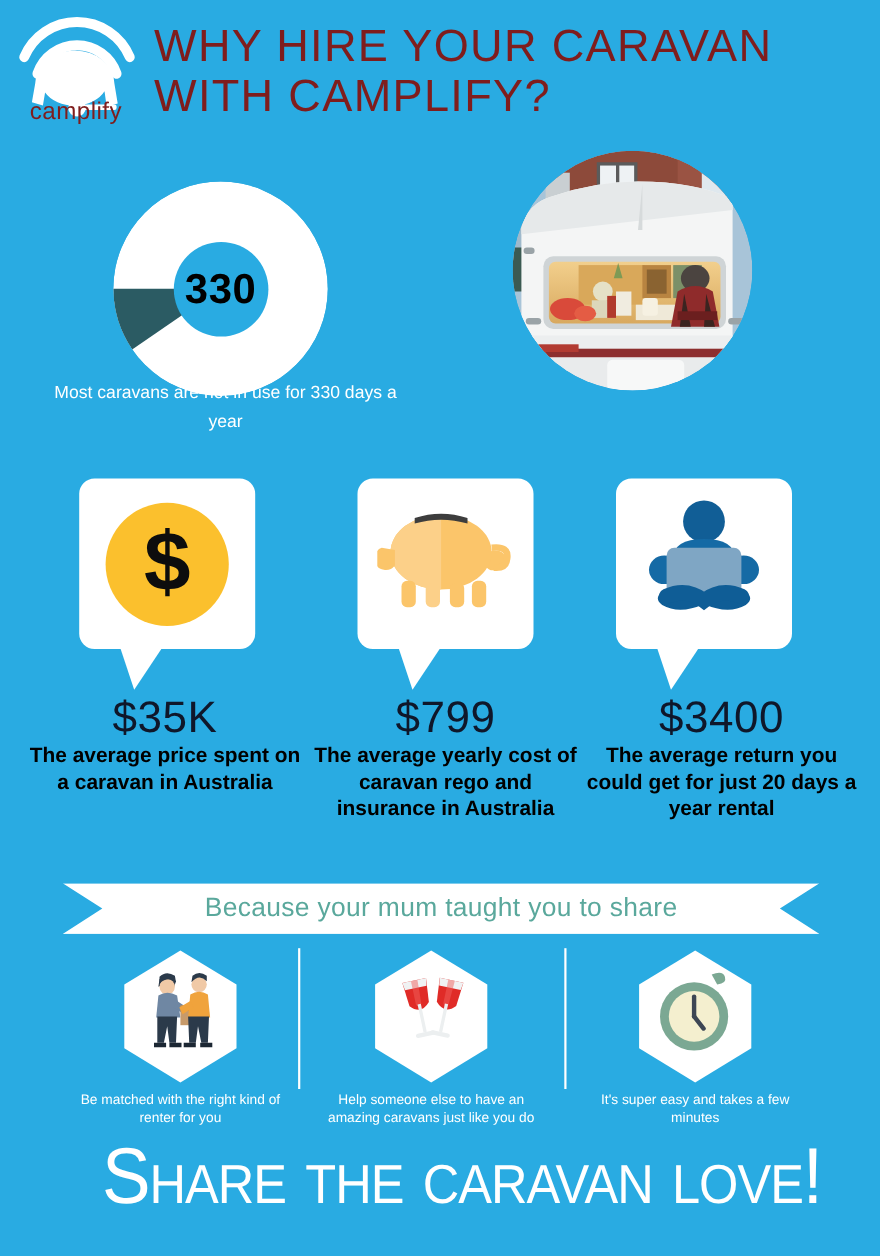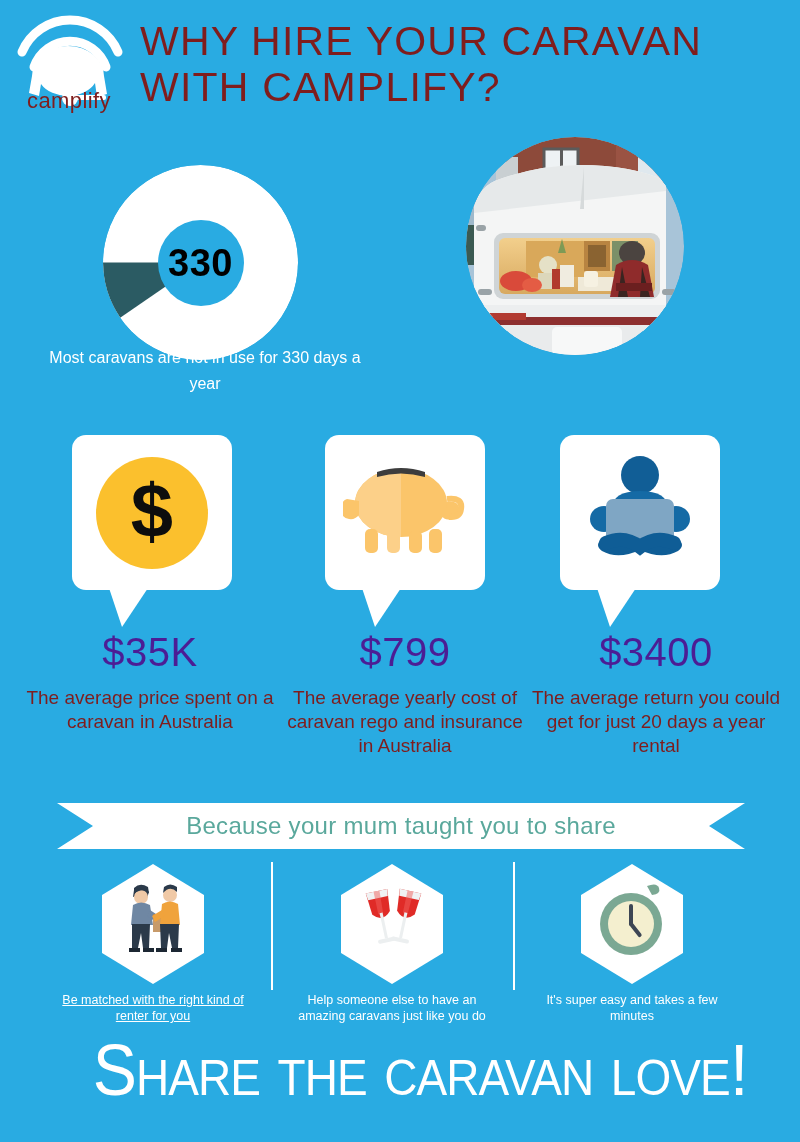--- a/index.html
+++ b/index.html
@@ -77,24 +77,24 @@
   .coin span{
     font-family:"Liberation Sans",sans-serif;
     font-size:76px;font-weight:bold;color:#0d0d0d;line-height:1;
     margin-top:-4px;
   }
 
   
   .stats{position:absolute;left:0;top:630px;width:800px;}
   .stat{position:absolute;text-align:center;}
   .stat .value{
-    font-size:40px;line-height:44px;font-weight:300;color:#4c1d95;letter-spacing:.5px;
+    font-size:40px;line-height:44px;font-weight:300;color:#0f172a;letter-spacing:.5px;
   }
   .stat .desc{
-    font-size:19px;line-height:24px;font-weight:400;color:#7f1d1d;margin-top:12px;
+    font-size:19px;line-height:24px;font-weight:700;color:#000000;margin-top:2px;
   }
   .s1{left:25px;top:0;width:250px;}
   .s2{left:280px;top:0;width:250px;}
   .s3{left:528px;top:0;width:256px;}
 
   
   .ribbon{
     position:absolute;left:57px;top:803px;width:688px;height:46px;
     background:#ffffff;
     -webkit-clip-path:polygon(0 0,688px 0,688px 0,652px 23px,688px 46px,0 46px,0 46px,36px 23px,0 0);
@@ -104,21 +104,21 @@
   .ribbon-text{
     font-size:24px;font-weight:300;color:#5aa89c;letter-spacing:.3px;
   }
 
   
   .features{position:absolute;left:0;top:862px;width:800px;height:160px;}
   .divider{position:absolute;top:0;width:2px;height:128px;background:#ffffff;}
   .dv1{left:271px;}
   .dv2{left:513px;}
   .feature{position:absolute;width:240px;text-align:center;}
-  .f1{left:33px;text-decoration:underline;}
+  .f1{left:44px;}
   .f2{left:272px;}
   .f3{left:512px;}
   .hex{width:110px;height:124px;margin:0 auto;position:relative;}
   .hex svg{display:block;}
   .feature .cap{
     margin-top:6px;font-size:12.5px;line-height:16px;font-weight:300;color:#ffffff;
     padding:0 22px;
   }
 
   

